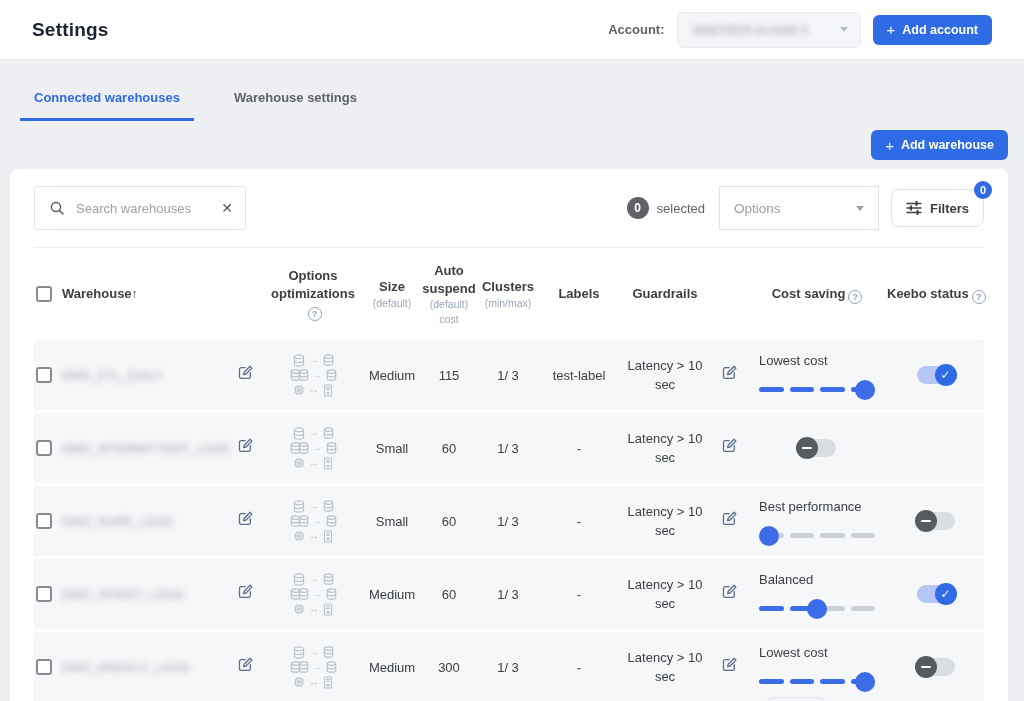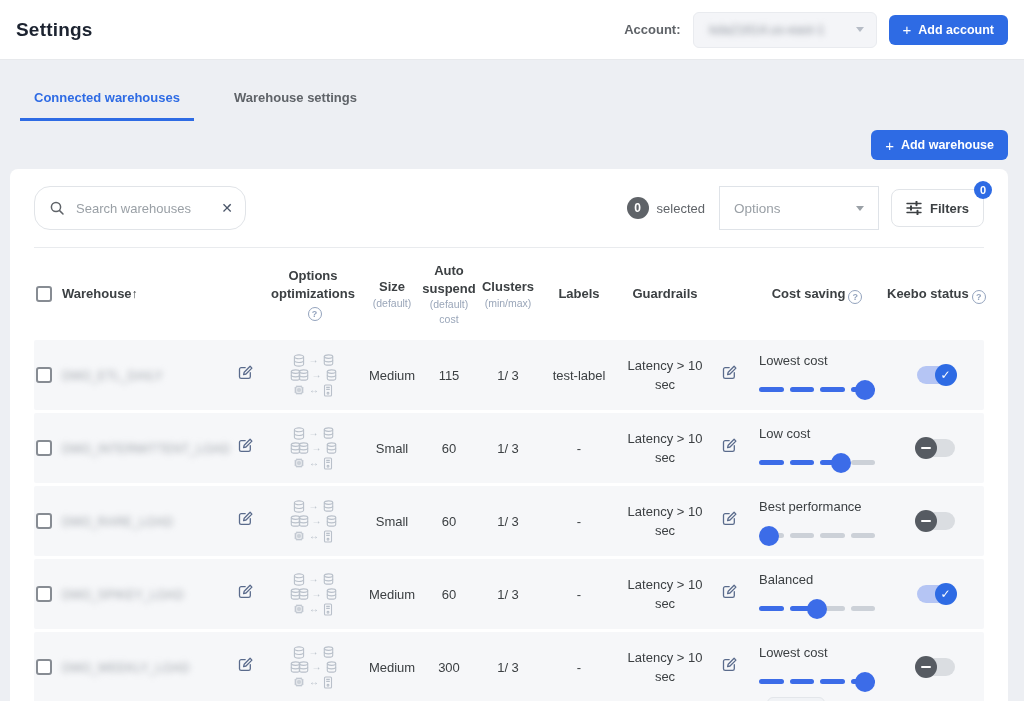--- a/index.html
+++ b/index.html
@@ -4,21 +4,21 @@
 <style>
   * { box-sizing: border-box; margin: 0; padding: 0; }
   html,body { width:1024px; height:701px; }
   body {
     font-family: "Liberation Sans", "DejaVu Sans", sans-serif;
     background:#edeff3; color:#3c4043; position:relative; overflow:hidden;
     -webkit-font-smoothing:antialiased;
   }
   
   .topbar { height:60px; background:#fff; border-bottom:1px solid #e7e9ec;
-    display:flex; align-items:center; justify-content:space-between; padding:0 16px; }
+    display:flex; align-items:center; justify-content:space-between; padding:0 32px; }
   .page-title { font-size:19px; font-weight:700; color:#1c2330; letter-spacing:.2px; }
   .topbar-right { display:flex; align-items:center; gap:12px; }
   .account-label { font-size:13px; color:#5f6368;font-weight:bold; }
   .account-select { width:184px; height:36px; background:#f4f5f8; border:1px solid #e9ebef;
     border-radius:6px; display:flex; align-items:center; justify-content:space-between;
     padding:0 12px 0 16px; cursor:pointer; }
   .account-value { font-size:13px; color:#8d939c; filter:blur(3px); white-space:nowrap; }
   .caret { width:0; height:0; border-left:4px solid transparent; border-right:4px solid transparent;
     border-top:5px solid #b6bcc6; }
   .btn-primary { background:#2e6be4; color:#fff; border:none; border-radius:6px; height:30px;
@@ -30,21 +30,21 @@
   .tab { font-size:13px; font-weight:700; color:#5f6368; padding:0 14px 13px; cursor:pointer;
     border-bottom:3px solid transparent; }
   .tab.active { color:#2e6be4; border-bottom-color:#2e6be4; }
   
   .actions-row { display:flex; justify-content:flex-end; padding:9px 16px 0; }
   
   .card { margin:9px 16px 0 10px; background:#fff; border-radius:8px 8px 0 0;
     padding:17px 24px 0; height:540px; }
   .card-toolbar { display:flex; align-items:center; justify-content:space-between; height:44px;
     margin-bottom:17px; }
-  .search-box { width:212px; height:44px; border:1px solid #e1e4e8; border-radius:16px;
+  .search-box { width:212px; height:44px; border:1px solid #e1e4e8; border-radius:4px;
     display:flex; align-items:center; padding:0 12px 0 14px; gap:11px; background:#fff; }
   .search-box input { border:none; outline:none; flex:1; font-size:13px; color:#3c4043;
     font-family:inherit; min-width:0; background:transparent; }
   .search-box input::placeholder { color:#9aa0a6; }
   .clear-icon { font-size:14px; color:#4a5568; cursor:pointer; line-height:1; }
   .toolbar-right { display:flex; align-items:center; }
   .count-badge { width:22px; height:22px; border-radius:50%; background:#5f6368; color:#fff;
     font-size:12px; font-weight:700; display:flex; align-items:center; justify-content:center; }
   .selected-label { font-size:13px; color:#5f6368; margin:0 14px 0 8px; }
   .options-select { width:160px; height:44px; border:1px solid #dfe3e8; border-radius:0;
@@ -365,30 +365,20 @@
     <div class="cell"><span>-</span></div>
     <div class="cell"><span>Latency &gt; 10 sec</span></div>
     <div class="cell">
       <span class="edit-icon">
         <svg width="17" height="17" viewBox="0 0 17 17" fill="none" stroke="#5a6b8c" stroke-width="1.3" stroke-linecap="round" stroke-linejoin="round">
               <path d="M8.2 3.6H4.2c-.9 0-1.7.8-1.7 1.7v7.4c0 .9.8 1.7 1.7 1.7h7.4c.9 0 1.7-.8 1.7-1.7v-4"></path>
               <path d="M6.6 10.6l.6-2.4 5.9-5.9 1.8 1.8-5.9 5.9-2.4.6z"></path>
             </svg>
       </span>
     </div>
-    <div class="cell cell-cost">
-      <div class="cost-label">Low cost</div>
-      <div class="slider">
-        <div class="seg active"></div>
-            <div class="seg active"></div>
-            <div class="seg active"></div>
-            <div class="seg"></div>
-        <div class="thumb" style="left: 82px;"></div>
-      </div>
-    </div>
     <div class="cell cell-status">
       <div class="toggle off">
         <div class="toggle-thumb">
 
           <span class="minus-icon"></span>
         </div>
       </div>
     </div>
   </div>
 

